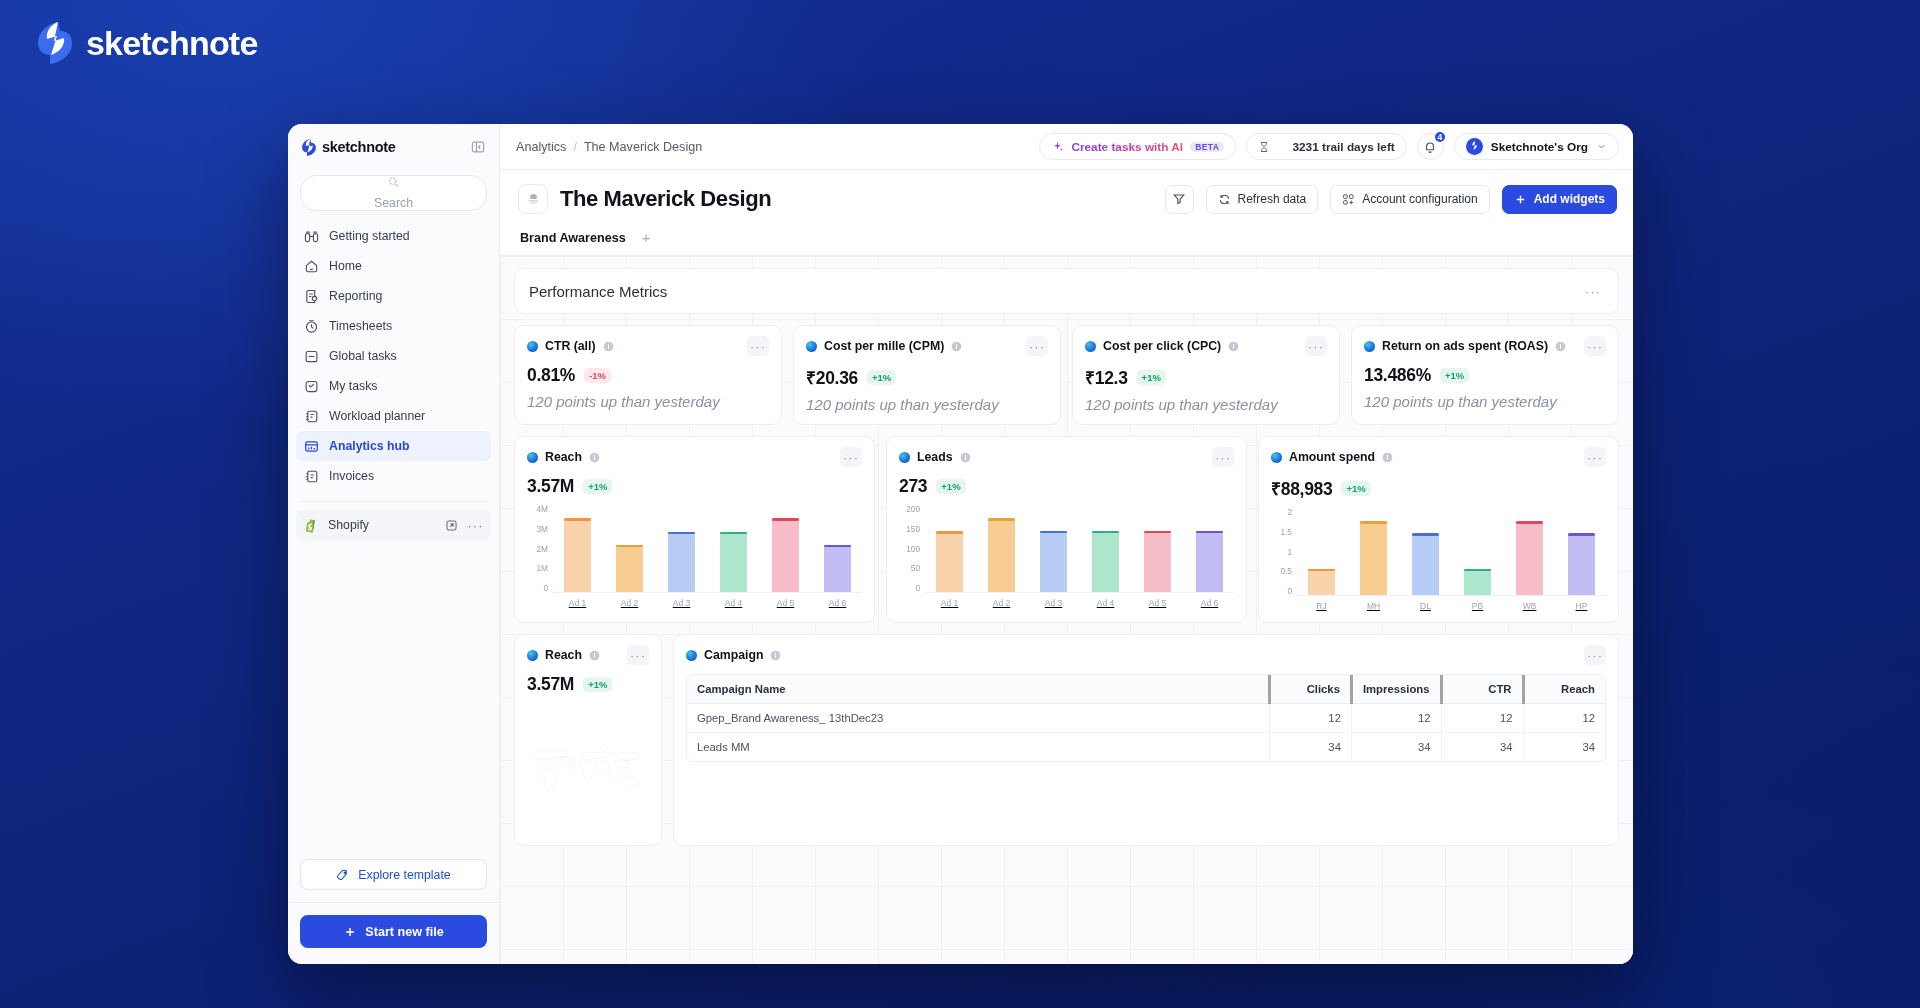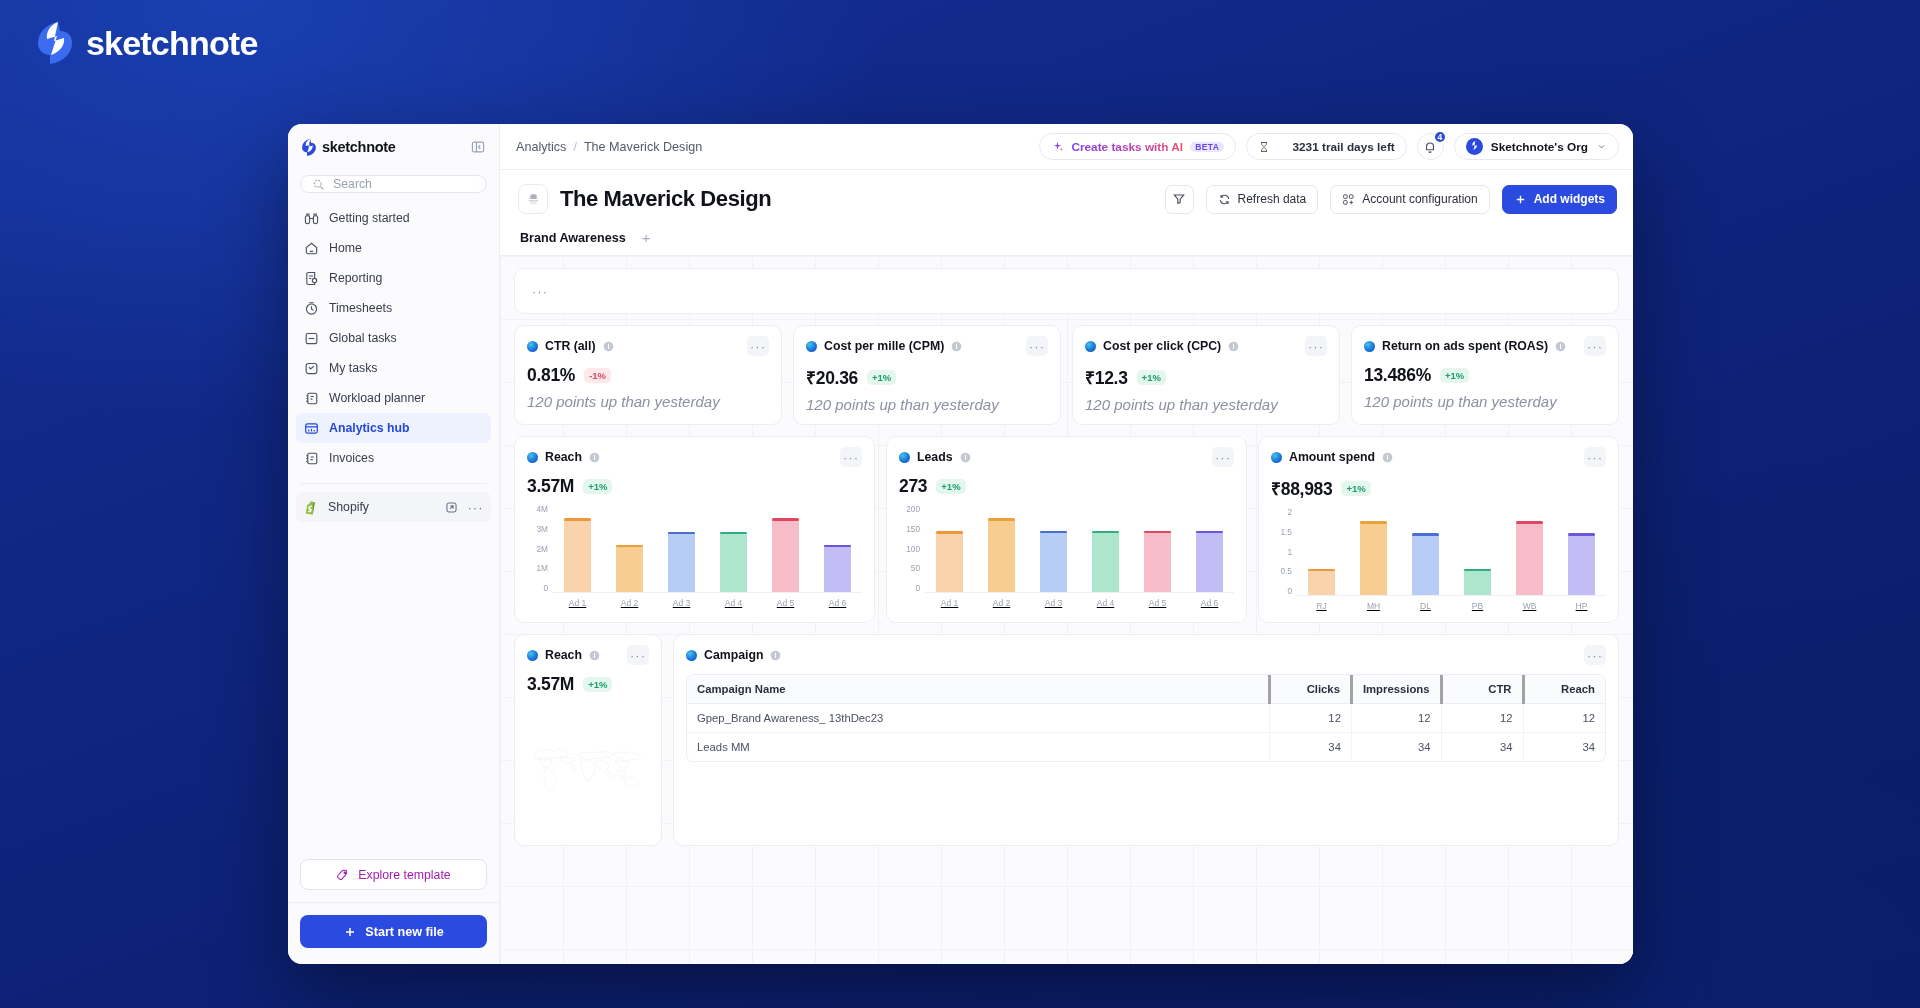--- a/index.html
+++ b/index.html
@@ -49,24 +49,25 @@
     padding: 0 12px 0 14px; gap: 6px;
   }
   .sb-head .bolt-sm { width: 14px; height: 17px; }
   .sb-head .name { font-size: 14.5px; font-weight: 700; color: #10121a; letter-spacing:-.3px; flex:1; }
   .sb-collapse {
     width: 18px; height: 18px; border-radius: 4px;
     display: flex; align-items: center; justify-content: center;
     color: #9aa1b1; cursor: pointer;
   }
   .sb-search {
-    margin: 5px 12px 10px 12px; height: 18px;
+    margin: 5px 12px 10px 12px; height: 36px;
     border: 1px solid #e4e7ee; border-radius: 16px;
     display: flex; align-items: center; gap: 8px; padding: 0 11px;
     background:#fff;
+    flex-direction:column;
   }
   .sb-search .ph { font-size: 12.3px; color: #9aa1b1; }
   .sb-nav { padding: 0 8px; }
   .nav-item {
     height: 30px; display: flex; align-items: center; gap: 10px;
     padding: 0 8px; border-radius: 7px; cursor: pointer;
     color: #373d4c; font-size: 12.3px;
   }
   .nav-item .ico { width: 15px; height: 15px; flex: 0 0 15px; color:#4b5162; display:flex; align-items:center; justify-content:center;}
   .nav-item.active { background: #eef1fe; color: #2548d6; font-weight: 600; }
@@ -76,21 +77,21 @@
     margin: 0 8px; height: 30px; display:flex; align-items:center; gap:9px;
     padding: 0 8px; border-radius: 7px; background: #f4f5f9;
     font-size: 12.3px; color: #373d4c; cursor: pointer;
   }
   .sb-app .label { flex: 1; }
   .sb-app .mini { width: 15px; height: 15px; color:#6b7183; display:flex; align-items:center; justify-content:center;}
   .sb-spacer { flex: 1; }
   .sb-explore {
     margin: 0 12px 0; height: 31px; border: 1px solid #e1e4ec; border-radius: 8px;
     display: flex; align-items: center; justify-content: center; gap: 8px;
-    font-size: 12.3px; color: #a21caf; background: #fff; cursor: pointer;
+    font-size: 12.3px; color: #1d4ed8; background: #fff; cursor: pointer;
   }
   .sb-foot-div { height:1px; background:#edeff4; margin: 12px 0 12px; }
   .sb-newfile {
     margin: 0 12px 16px; height: 33px; border-radius: 8px;
     background: #2b4ae0; color: #fff; font-size: 12.6px; font-weight: 600;
     display: flex; align-items: center; justify-content: center; gap: 8px;
     cursor: pointer;
   }
 
   
@@ -514,20 +515,21 @@
     </div>
 
     <div class="tabs-row">
       <div class="tab">Brand Awareness</div>
       <div class="tab-add">+</div>
     </div>
 
     <div class="canvas">
 
       <div class="section-card">
+        <span class="section-title">Performance Metrics</span>
         <span class="dots dots-plain">···</span>
       </div>
 
       <div class="grid-4">
 
         <div class="widget">
           <div class="w-head">
             <span class="dot-ico"></span>
             <span class="w-name">CTR (all)</span>
             <svg class="info-ico" viewBox="0 0 16 16">

